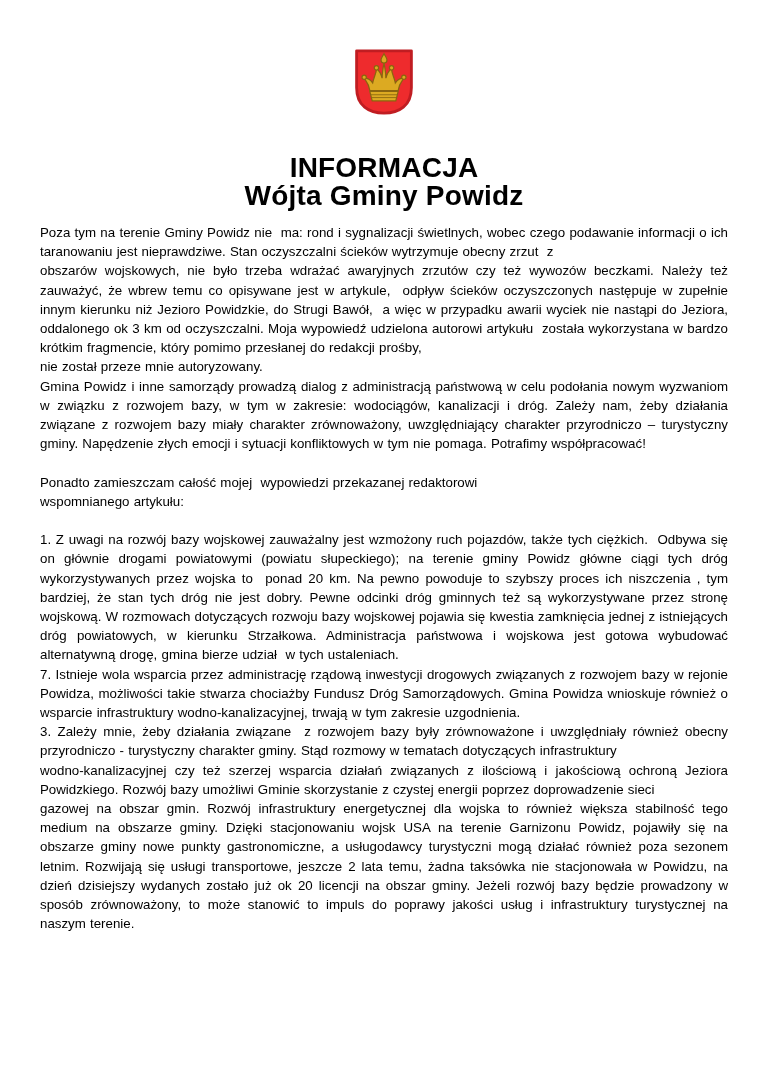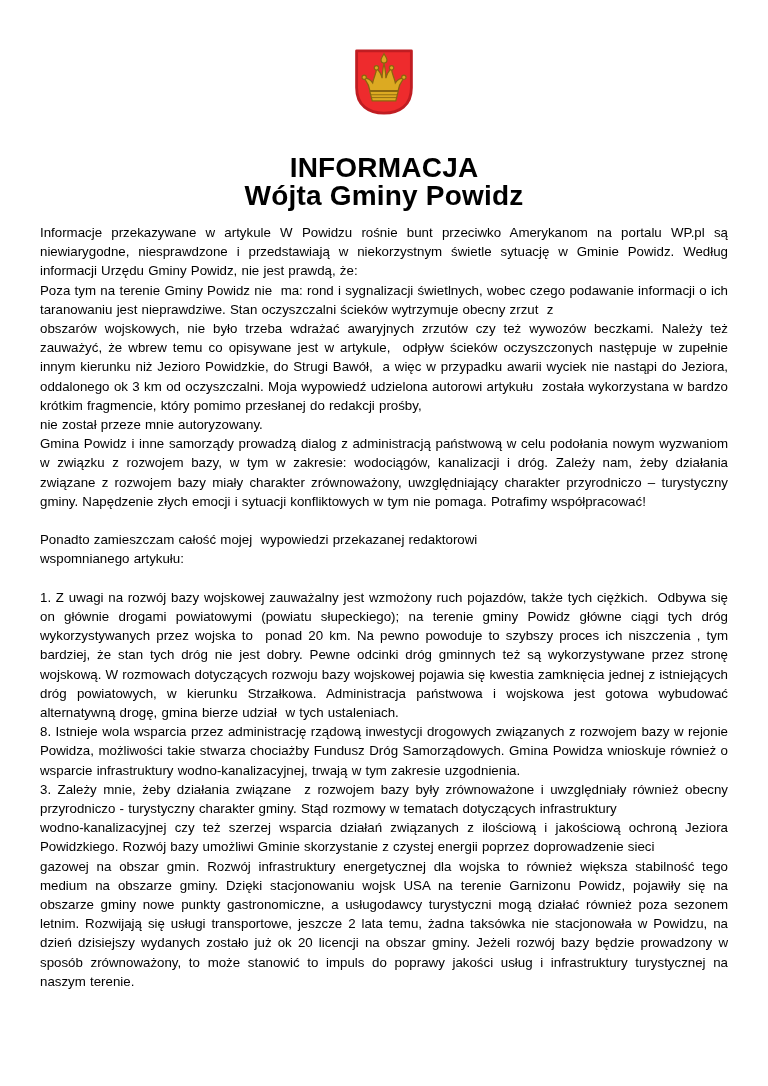--- a/index.html
+++ b/index.html
@@ -65,29 +65,28 @@
       <path d="M18,49.5 H46 M19,52.5 H45" fill="none" stroke-width="0.9"></path>
     </g>
   </svg>
 
   <div class="title-block">
     <span class="title-line">INFORMACJA</span>
     <span class="title-line">Wójta Gminy Powidz</span>
   </div>
 
   <div class="doc-body" id="doc-body">
-      <p class="para">Informacje przekazywane w artykule W Powidzu rośnie bunt przeciwko Amerykanom na portalu WP.pl są niewiarygodne, niesprawdzone i przedstawiają w niekorzystnym świetle sytuację w Gminie Powidz. Według informacji Urzędu Gminy Powidz, nie jest prawdą, że:</p>
       <p class="para">Poza tym na terenie Gminy Powidz nie  ma: rond i sygnalizacji świetlnych, wobec czego podawanie informacji o ich taranowaniu jest nieprawdziwe. Stan oczyszczalni ścieków wytrzymuje obecny zrzut  z
 obszarów wojskowych, nie było trzeba wdrażać awaryjnych zrzutów czy też wywozów beczkami. Należy też zauważyć, że wbrew temu co opisywane jest w artykule,  odpływ ścieków oczyszczonych następuje w zupełnie innym kierunku niż Jezioro Powidzkie, do Strugi Bawół,  a więc w przypadku awarii wyciek nie nastąpi do Jeziora, oddalonego ok 3 km od oczyszczalni. Moja wypowiedź udzielona autorowi artykułu  została wykorzystana w bardzo krótkim fragmencie, który pomimo przesłanej do redakcji prośby,
 nie został przeze mnie autoryzowany.</p>
       <p class="para">Gmina Powidz i inne samorządy prowadzą dialog z administracją państwową w celu podołania nowym wyzwaniom w związku z rozwojem bazy, w tym w zakresie: wodociągów, kanalizacji i dróg. Zależy nam, żeby działania związane z rozwojem bazy miały charakter zrównoważony, uwzględniający charakter przyrodniczo – turystyczny gminy. Napędzenie złych emocji i sytuacji konfliktowych w tym nie pomaga. Potrafimy współpracować!</p>
       <p class="para"></p>
       <p class="para">Ponadto zamieszczam całość mojej  wypowiedzi przekazanej redaktorowi
 wspomnianego artykułu:</p>
       <p class="para"></p>
       <p class="para">1. Z uwagi na rozwój bazy wojskowej zauważalny jest wzmożony ruch pojazdów, także tych ciężkich.  Odbywa się on głównie drogami powiatowymi (powiatu słupeckiego); na terenie gminy Powidz główne ciągi tych dróg wykorzystywanych przez wojska to  ponad 20 km. Na pewno powoduje to szybszy proces ich niszczenia , tym bardziej, że stan tych dróg nie jest dobry. Pewne odcinki dróg gminnych też są wykorzystywane przez stronę wojskową. W rozmowach dotyczących rozwoju bazy wojskowej pojawia się kwestia zamknięcia jednej z istniejących dróg powiatowych, w kierunku Strzałkowa. Administracja państwowa i wojskowa jest gotowa wybudować alternatywną drogę, gmina bierze udział  w tych ustaleniach.</p>
-      <p class="para">8. Istnieje wola wsparcia przez administrację rządową inwestycji drogowych związanych z rozwojem bazy w rejonie Powidza, możliwości takie stwarza chociażby Fundusz Dróg Samorządowych. Gmina Powidza wnioskuje również o wsparcie infrastruktury wodno-kanalizacyjnej, trwają w tym zakresie uzgodnienia.</p>
+      <p class="para">7. Istnieje wola wsparcia przez administrację rządową inwestycji drogowych związanych z rozwojem bazy w rejonie Powidza, możliwości takie stwarza chociażby Fundusz Dróg Samorządowych. Gmina Powidza wnioskuje również o wsparcie infrastruktury wodno-kanalizacyjnej, trwają w tym zakresie uzgodnienia.</p>
       <p class="para">3. Zależy mnie, żeby działania związane  z rozwojem bazy były zrównoważone i uwzględniały również obecny przyrodniczo - turystyczny charakter gminy. Stąd rozmowy w tematach dotyczących infrastruktury
 wodno-kanalizacyjnej czy też szerzej wsparcia działań związanych z ilościową i jakościową ochroną Jeziora Powidzkiego. Rozwój bazy umożliwi Gminie skorzystanie z czystej energii poprzez doprowadzenie sieci
 gazowej na obszar gmin. Rozwój infrastruktury energetycznej dla wojska to również większa stabilność tego medium na obszarze gminy. Dzięki stacjonowaniu wojsk USA na terenie Garnizonu Powidz, pojawiły się na obszarze gminy nowe punkty gastronomiczne, a usługodawcy turystyczni mogą działać również poza sezonem letnim. Rozwijają się usługi transportowe, jeszcze 2 lata temu, żadna taksówka nie stacjonowała w Powidzu, na dzień dzisiejszy wydanych zostało już ok 20 licencji na obszar gminy. Jeżeli rozwój bazy będzie prowadzony w sposób zrównoważony, to może stanowić to impuls do poprawy jakości usług i infrastruktury turystycznej na naszym terenie.</p>
     </div>
 
 </div>
 
 </body></html>

